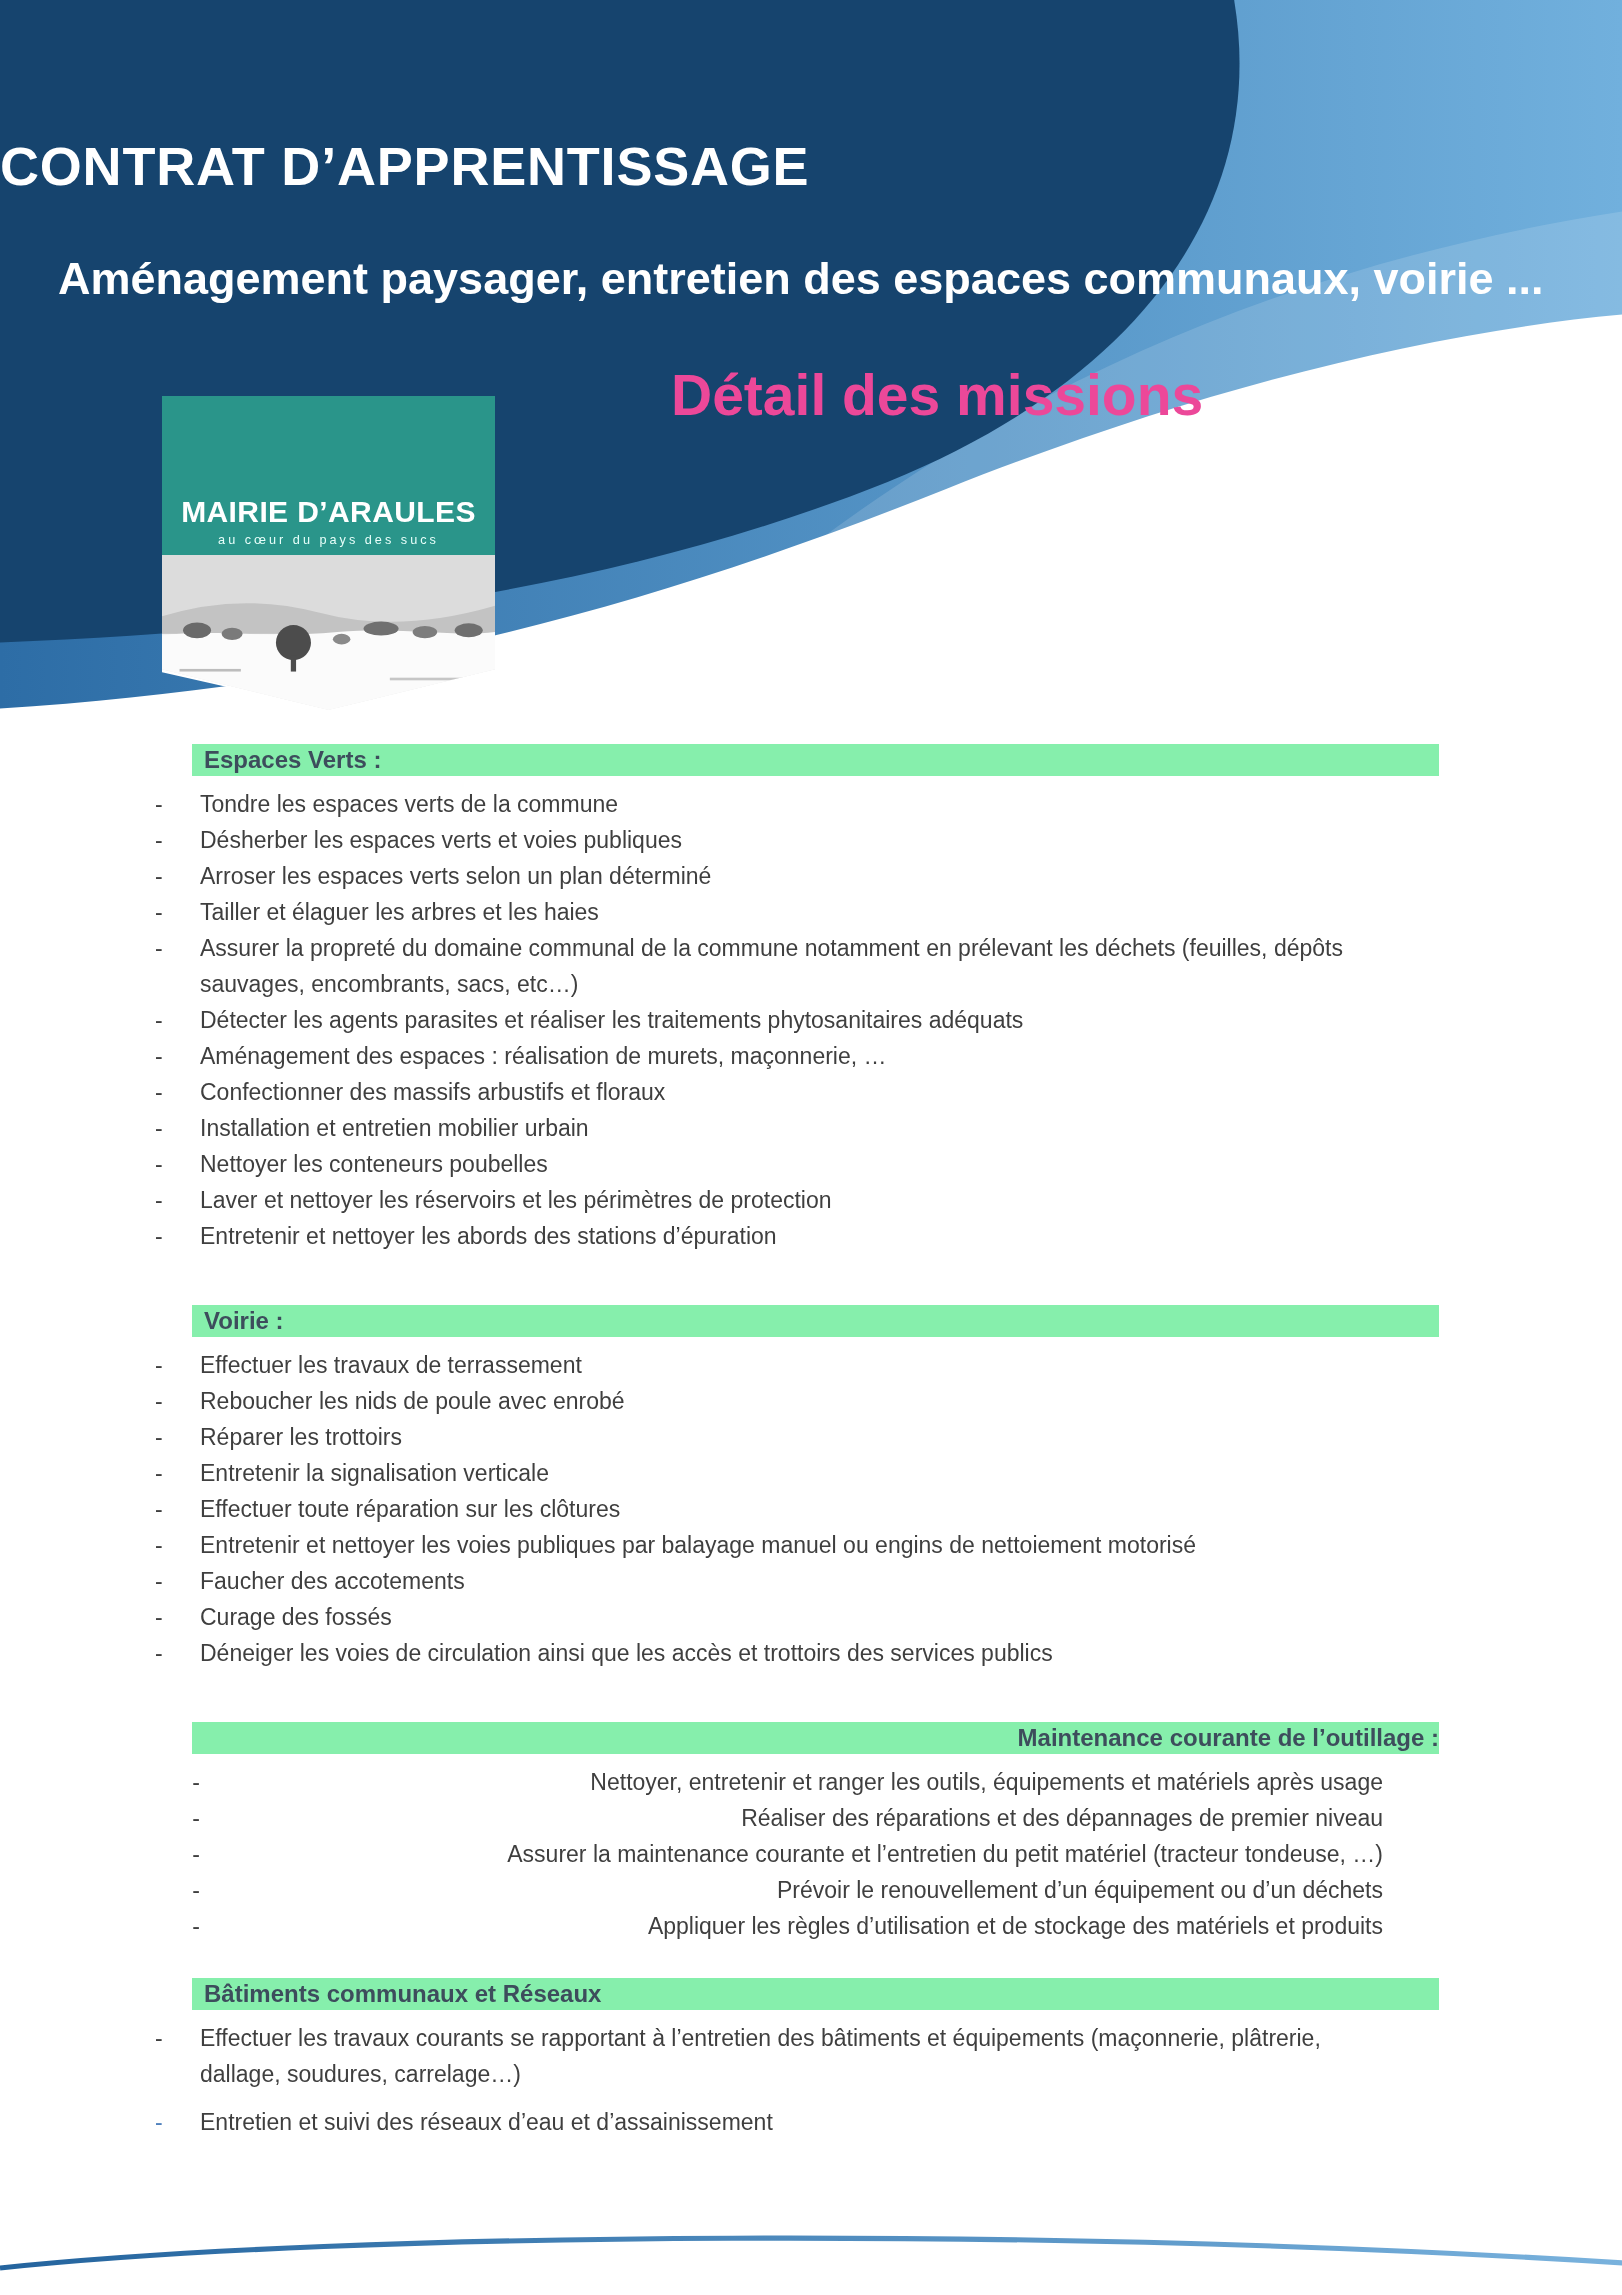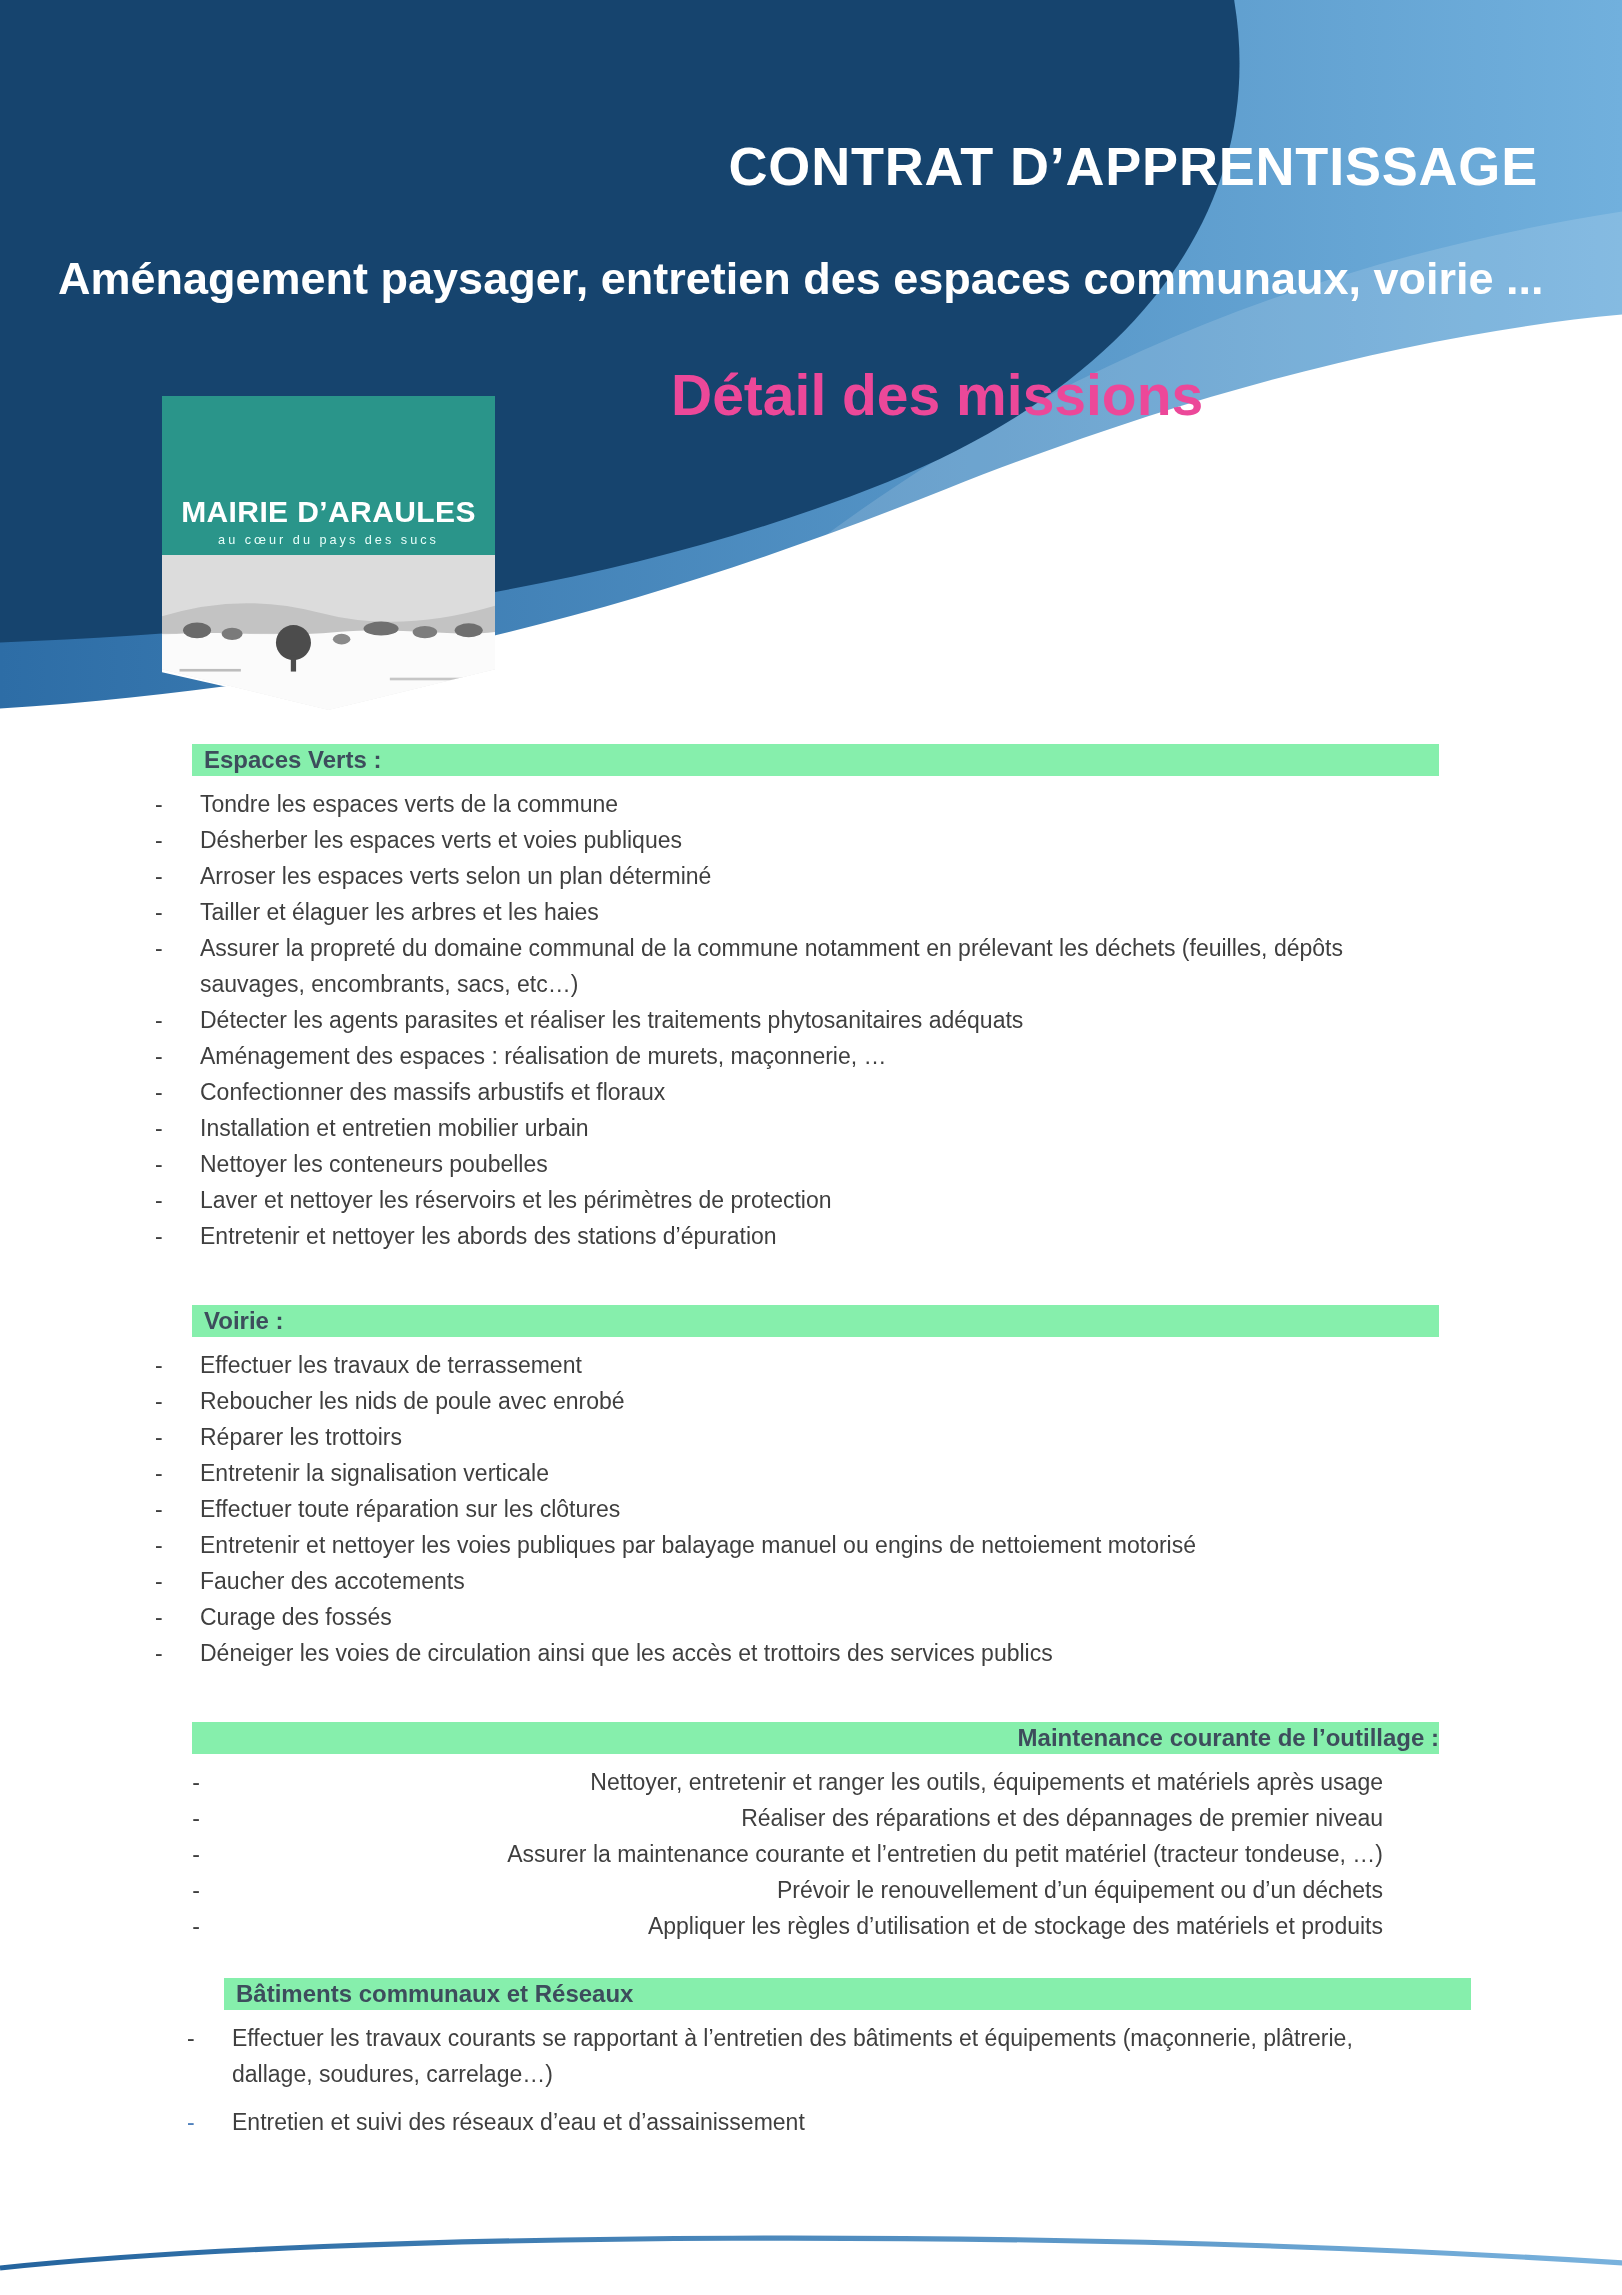--- a/index.html
+++ b/index.html
@@ -17,21 +17,21 @@
   .header-wave{
     position:absolute;
     top:0;left:0;
     width:1623px;height:744px;
   }
   .header-wave svg{display:block;width:100%;height:100%;}
 
   .doc-title{
     position:absolute;
     top:135px;left:0;width:1538px;
-    text-align:right;
+    text-align:left;
     color:#ffffff;
     font-size:54px;
     font-weight:bold;
     letter-spacing:0.8px;
   }
   .doc-subtitle{
     position:absolute;
     top:253px;left:44px;width:1513px;
     color:#ffffff;
     font-size:45px;
@@ -80,21 +80,21 @@
   .logo-photo{flex:1 1 auto;background:#e6e6e6;}
   .logo-photo svg{display:block;width:100%;height:100%;}
 
   
   .doc-body{
     position:absolute;
     top:744px;left:0;width:1623px;
   }
   .mission-section{margin:0 0 51px 0;}
   .mission-section:nth-of-type(3){margin-top:17px;text-align:right;}
-  .mission-section:nth-of-type(4){margin-top:-17px;padding-left:32px;}
+  .mission-section:nth-of-type(4){margin-top:-17px;}
 
   .section-bar{
     margin:0 0 0 192px;
     width:1247px;
     box-sizing:border-box;
     height:32px;
     line-height:32px;
     padding-left:12px;
     background:#86efac;
     color:#3d4d5c;

